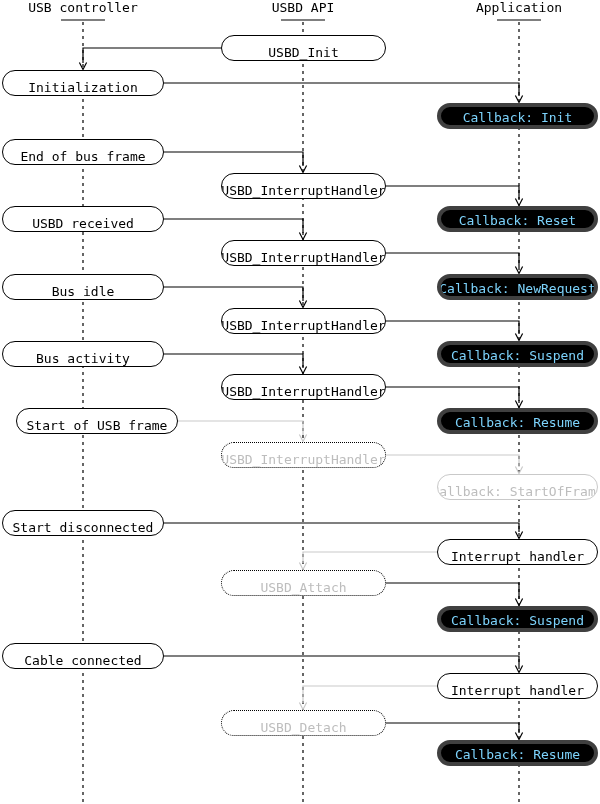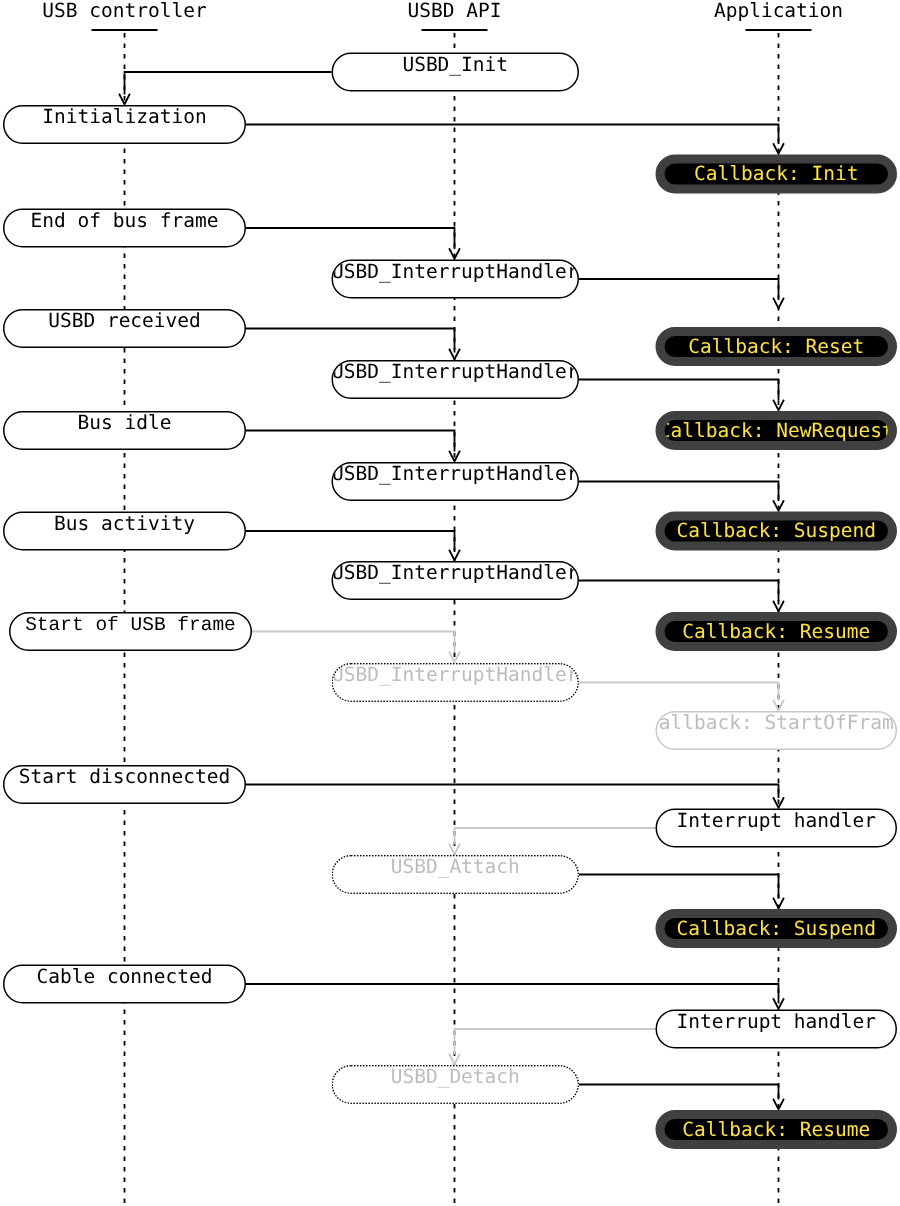--- a/index.html
+++ b/index.html
@@ -30,36 +30,36 @@
     font-size: 13px;
     color: #000000;
     white-space: nowrap;
     text-align: center;
     letter-spacing: 0px;
   }
   .node {
     position: absolute;
     box-sizing: border-box;
     display: flex;
-    align-items: flex-start;
+    align-items: flex-end;
     justify-content: center;
     font-size: 13px;
     white-space: nowrap;
     overflow: hidden;
     border-radius: 14px;
   }
   .node.solid {
     background: #ffffff;
     border: 1px solid #000000;
     color: #000000;
   }
   .node.filled {
     background: #000000;
-    border: 6px solid #404040;
-    color: #fde047;
+    border: 4px solid #404040;
+    color: #7dd3fc;
   }
   .node.ghost-dotted {
     background: #ffffff;
     border: 1px dotted #000000;
     color: #bdbdbd;
   }
   .node.ghost-solid {
     background: #ffffff;
     border: 1px solid #c9c9c9;
     color: #bdbdbd;
@@ -166,21 +166,21 @@
       </div>
       <div class="node filled" style="left: 437px; top: 103px; width: 161px; height: 26px;">
         <span>Callback: Init</span>
       </div>
       <div class="node solid" style="left: 2px; top: 139px; width: 162px; height: 26px;">
         <span>End of bus frame</span>
       </div>
       <div class="node solid" style="left: 221px; top: 173px; width: 165px; height: 26px;">
         <span>USBD_InterruptHandler</span>
       </div>
-      <div class="node filled" style="left: 437px; top: 206px; width: 161px; height: 26px; margin-top: 12px;">
+      <div class="node filled" style="left: 437px; top: 206px; width: 161px; height: 26px;">
         <span>Callback: Reset</span>
       </div>
       <div class="node solid" style="left: 2px; top: 206px; width: 162px; height: 26px;">
         <span>USBD received</span>
       </div>
       <div class="node solid" style="left: 221px; top: 240px; width: 165px; height: 26px;">
         <span>USBD_InterruptHandler</span>
       </div>
       <div class="node filled" style="left: 437px; top: 274px; width: 161px; height: 26px;">
         <span>Callback: NewRequest</span>
@@ -196,21 +196,21 @@
       </div>
       <div class="node solid" style="left: 2px; top: 341px; width: 162px; height: 26px;">
         <span>Bus activity</span>
       </div>
       <div class="node solid" style="left: 221px; top: 374px; width: 165px; height: 26px;">
         <span>USBD_InterruptHandler</span>
       </div>
       <div class="node filled" style="left: 437px; top: 408px; width: 161px; height: 26px;">
         <span>Callback: Resume</span>
       </div>
-      <div class="node solid" style="left: 6px; top: 408px; width: 162px; height: 26px; font-family: Liberation Mono, monospace;">
+      <div class="node solid" style="left: 16px; top: 408px; width: 162px; height: 26px;">
         <span>Start of USB frame</span>
       </div>
       <div class="node ghost-dotted" style="left: 221px; top: 442px; width: 165px; height: 26px;">
         <span>USBD_InterruptHandler</span>
       </div>
       <div class="node ghost-solid" style="left: 437px; top: 474px; width: 161px; height: 26px;">
         <span>Callback: StartOfFrame</span>
       </div>
       <div class="node solid" style="left: 2px; top: 510px; width: 162px; height: 26px;">
         <span>Start disconnected</span>

